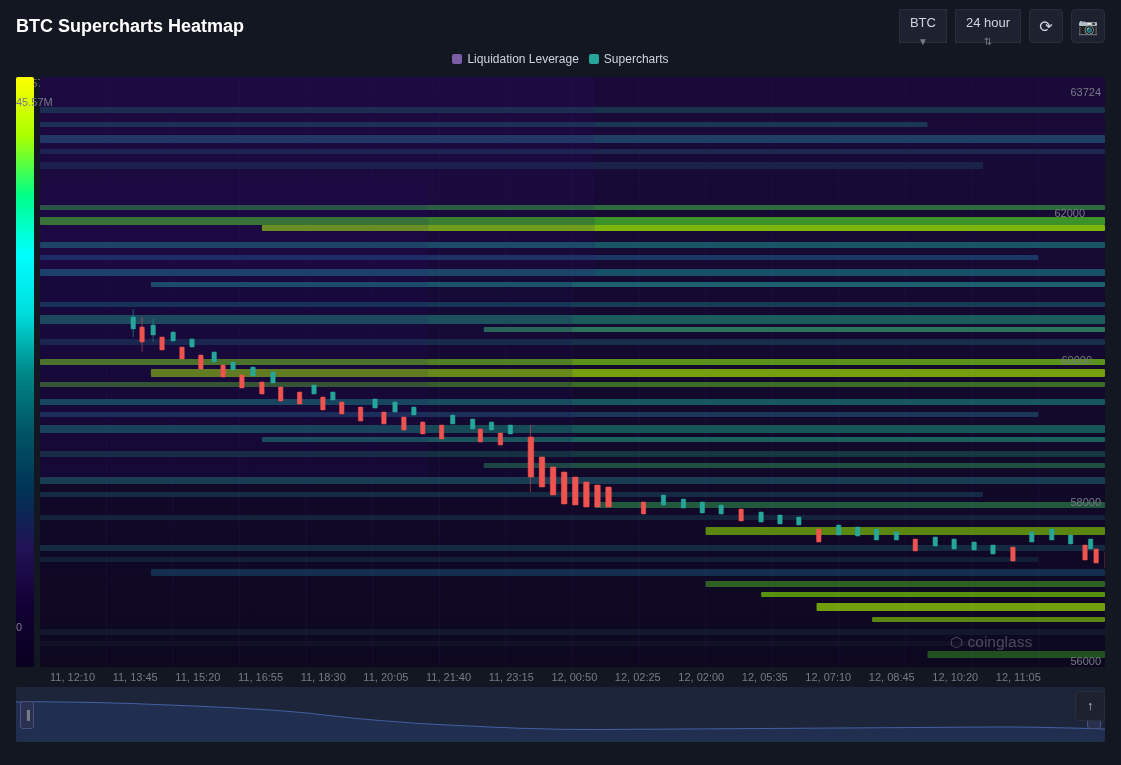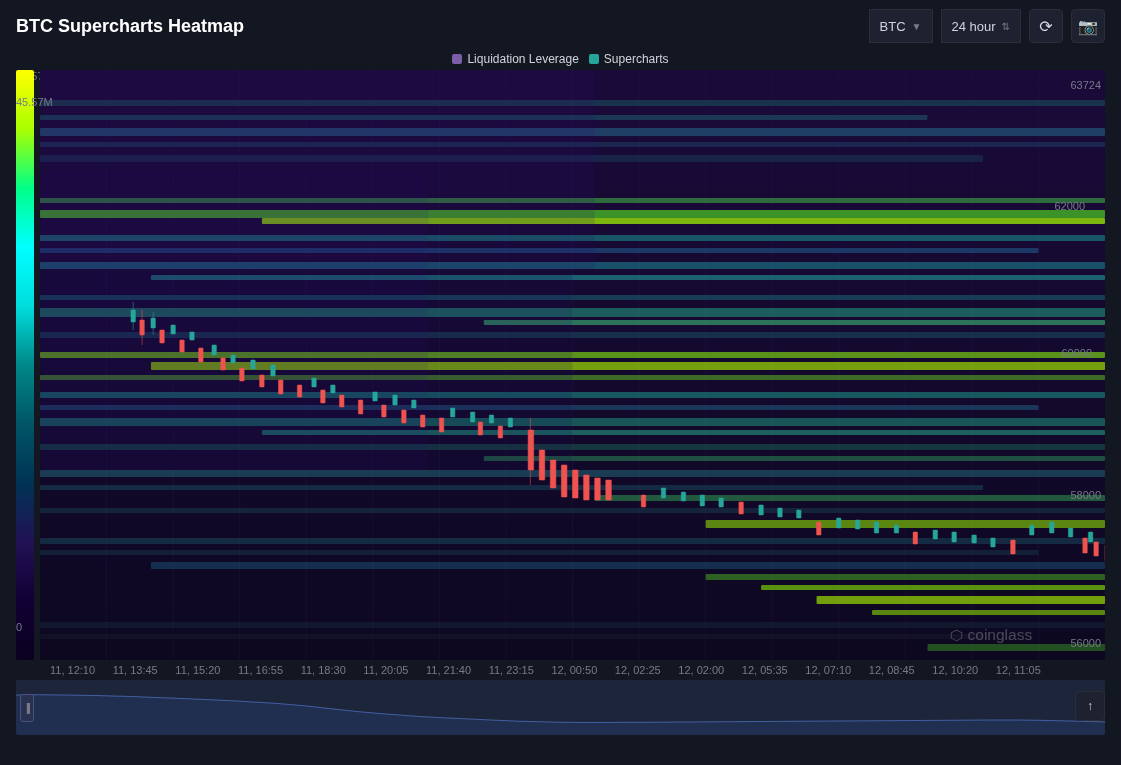--- a/index.html
+++ b/index.html
@@ -36,20 +36,21 @@
       border: 1px solid #2a2e39;
       border-radius: 0;
       color: #d1d4dc;
       padding: 5px 10px;
       font-size: 13px;
       cursor: pointer;
       display: flex;
       align-items: center;
       gap: 6px;
       height: 34px;
+      flex-direction: column;
     }
     .select-btn .arrow {
       font-size: 10px;
       color: #787b86;
     }
     .icon-btn {
       background: #1e2130;
       border: 1px solid #2a2e39;
       border-radius: 4px;
       color: #d1d4dc;
@@ -61,21 +62,21 @@
       cursor: pointer;
       font-size: 16px;
     }
 
     
     .legend {
       display: flex;
       justify-content: center;
       align-items: center;
       gap: 10px;
-      margin-bottom: 4px;
+      margin-bottom: 11px;
       font-size: 12px;
     }
     .legend-item {
       display: flex;
       align-items: center;
       gap: 5px;
     }
     .legend-dot {
       width: 10px;
       height: 10px;
@@ -437,21 +438,21 @@
       </g>
 
       <text x="820" y="570" font-size="14" fill="#ffffff" opacity="0.25" font-family="sans-serif">⬡ coinglass</text>
     </svg>
 
     <div style="position:absolute; right:0; top:0; height:100%; width:50px; font-size:11px; color:#787b86; text-align:right; padding-right:4px;">
       <span style="position:absolute; top:0; right:4px;margin-top:9px;">63724</span>
       <span style="position:absolute; top:22%; right:20px;">62000</span>
       <span style="position:absolute; top:47%; right:13px;margin-left:33px;">60000</span>
       <span style="position:absolute; top:71%; right:4px;">58000</span>
-      <span style="position:absolute; bottom:11px; right:4px;margin-left:12px;">56000</span>
+      <span style="position:absolute; bottom:0; right:4px;margin-left:12px;">56000</span>
     </div>
   </div>
 </div>
 
 <div style="position:absolute; left:16px; top:96px; font-size:11px; color:#787b86;">45.57M</div>
 <div style="position:absolute; left:16px; bottom:132px; font-size:11px; color:#787b86;">0</div>
 
 <div style="display:flex; justify-content:space-between; margin:4px 80px 0 50px; font-size:11px; color:#787b86;">
   <span>11, 12:10</span>
   <span>11, 13:45</span>

